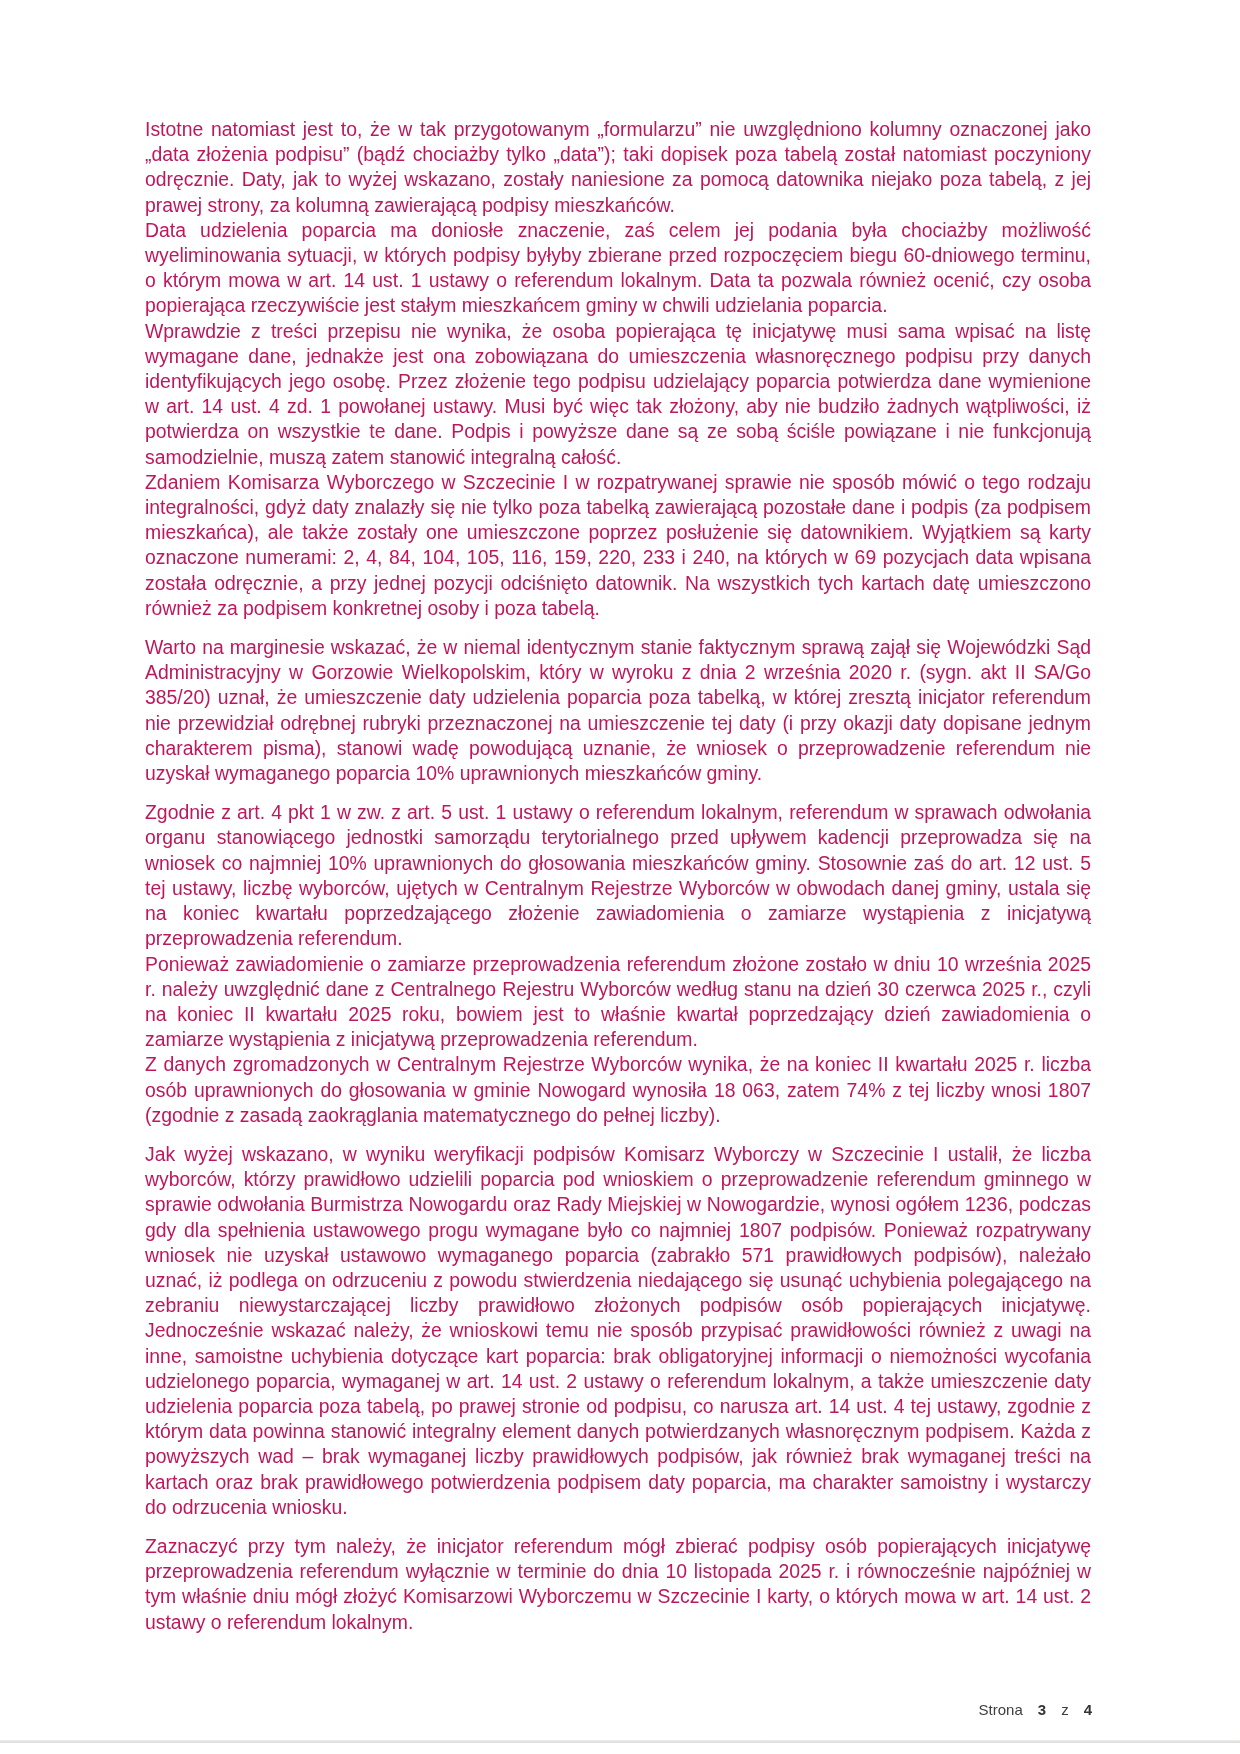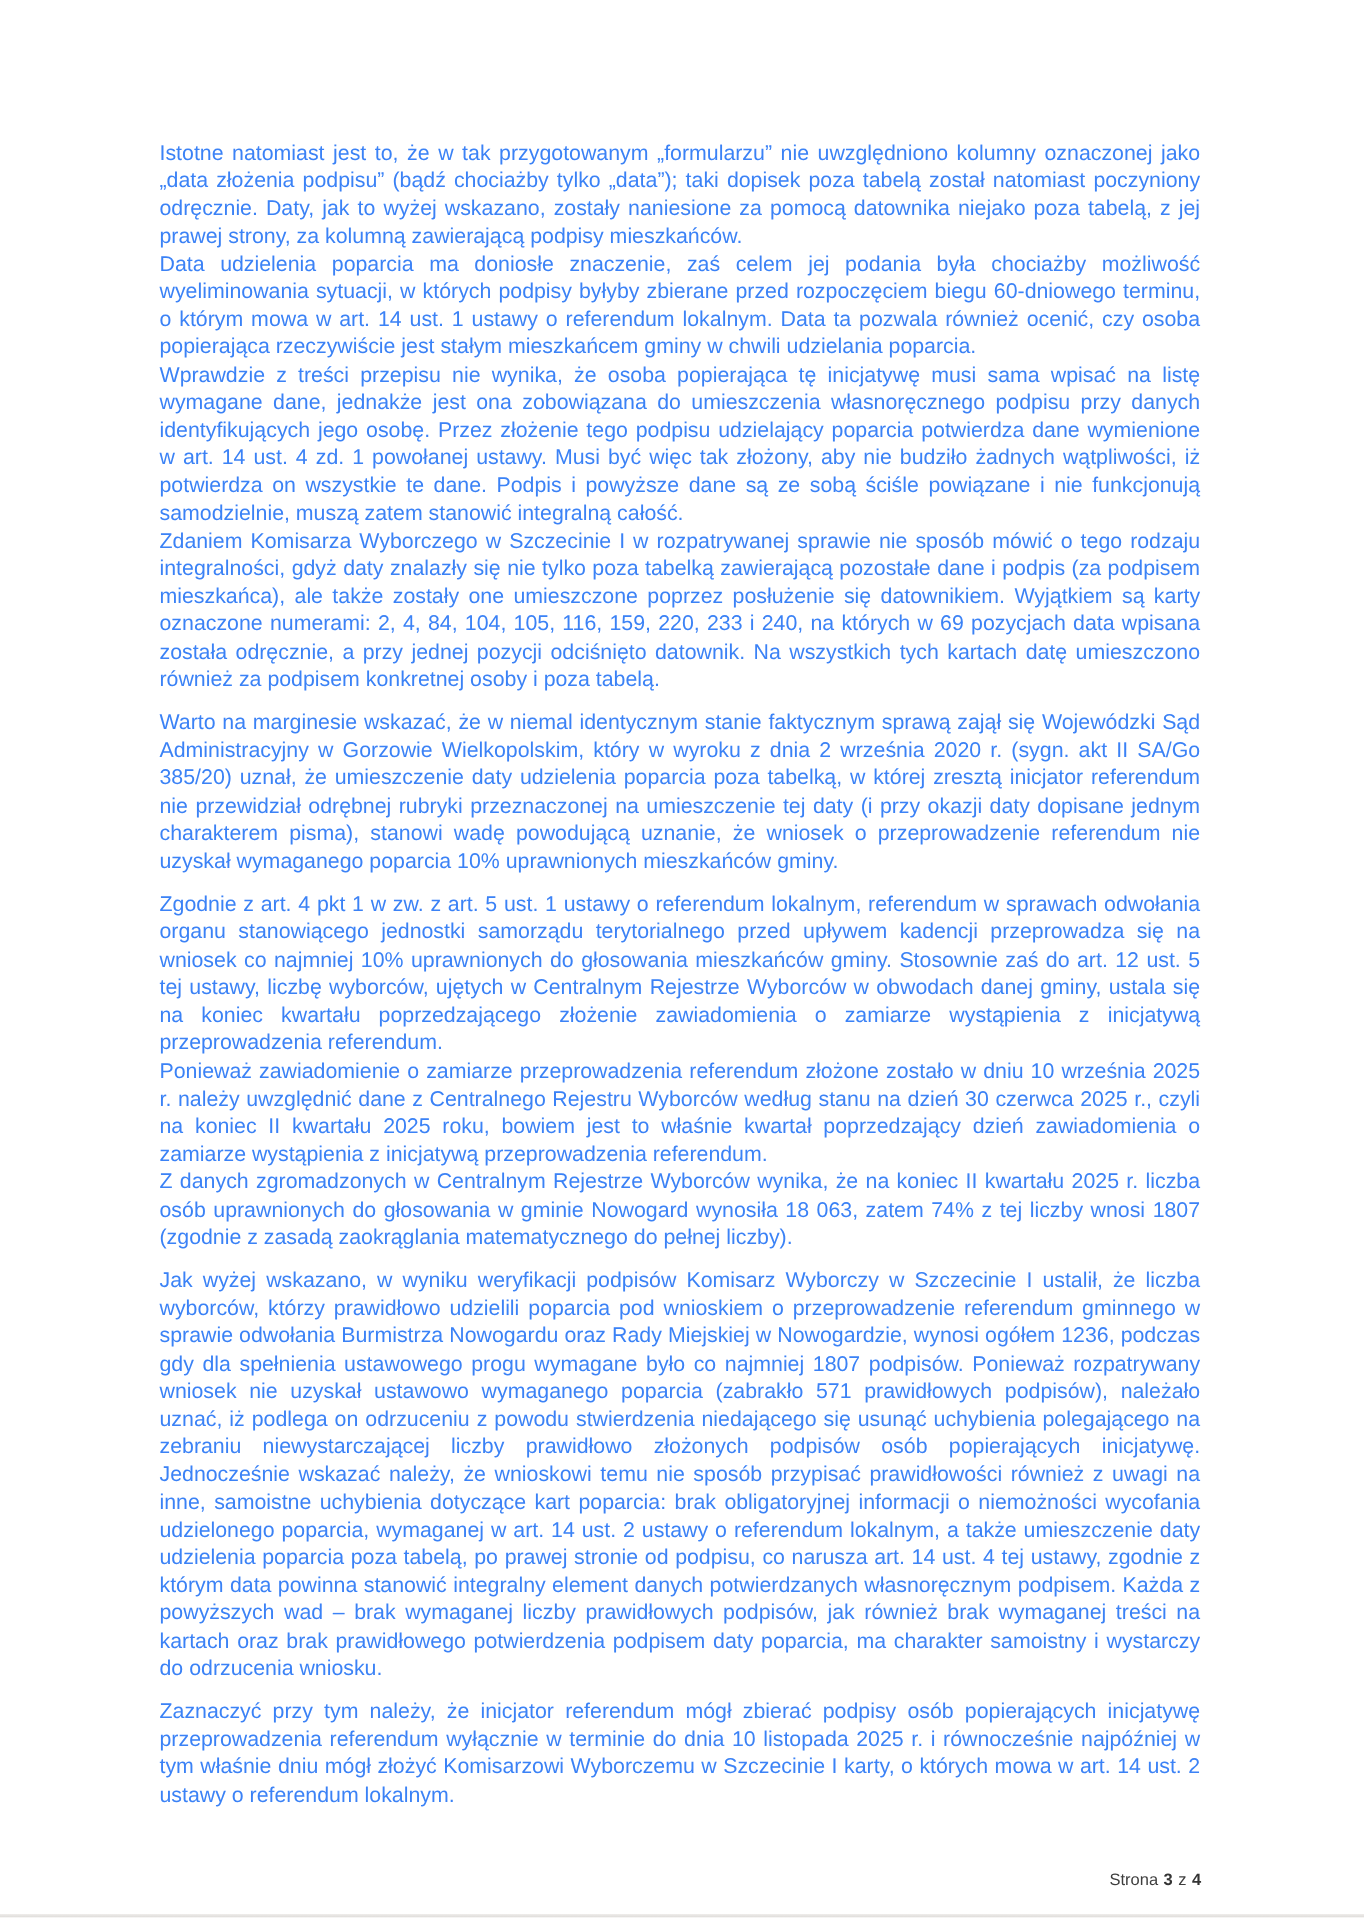--- a/index.html
+++ b/index.html
@@ -11,40 +11,40 @@
     position: relative;
     width: 1240px;
     height: 1754px;
     background: #ffffff;
     font-family: "Liberation Sans", sans-serif;
     overflow: hidden;
   }
   .content {
     position: absolute;
     left: 145px;
-    top: 127px;
+    top: 117px;
     width: 946px;
-    color: #3b82f6;
+    color: #be185d;
     font-size: 19.4px;
     line-height: 25.2px;
     text-align: justify;
   }
   .section {
     margin: 0 0 14px 0;
   }
   .para {
     margin: 0;
     padding: 0;
   }
   .footer {
     position: absolute;
     top: 1701px;
     right: 148px;
     display: inline-flex;
-    gap: 5px;
+    gap: 15px;
     font-size: 15px;
     line-height: 18px;
     color: #3e3e3e;
   }
   .footer .num {
     font-weight: 700;
     color: #343434;
   }
   .page-edge {
     position: absolute;

